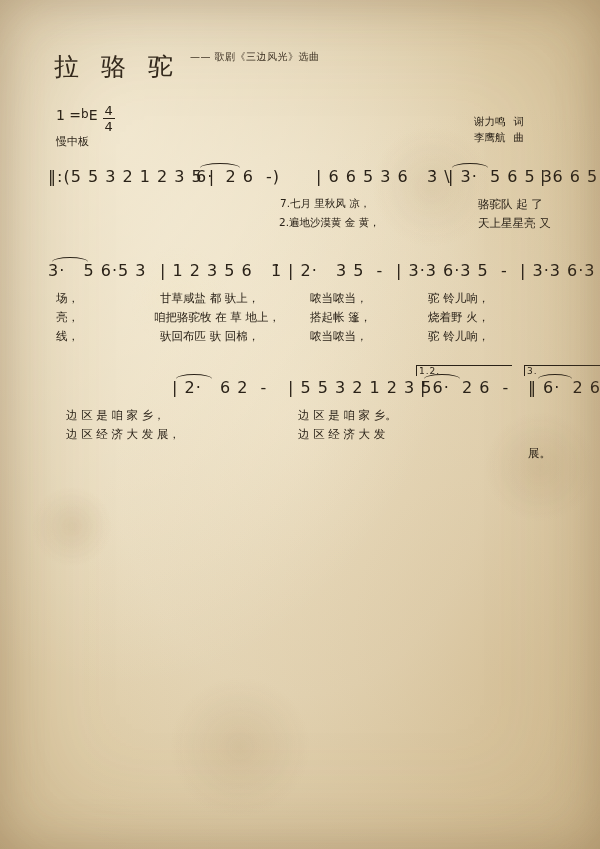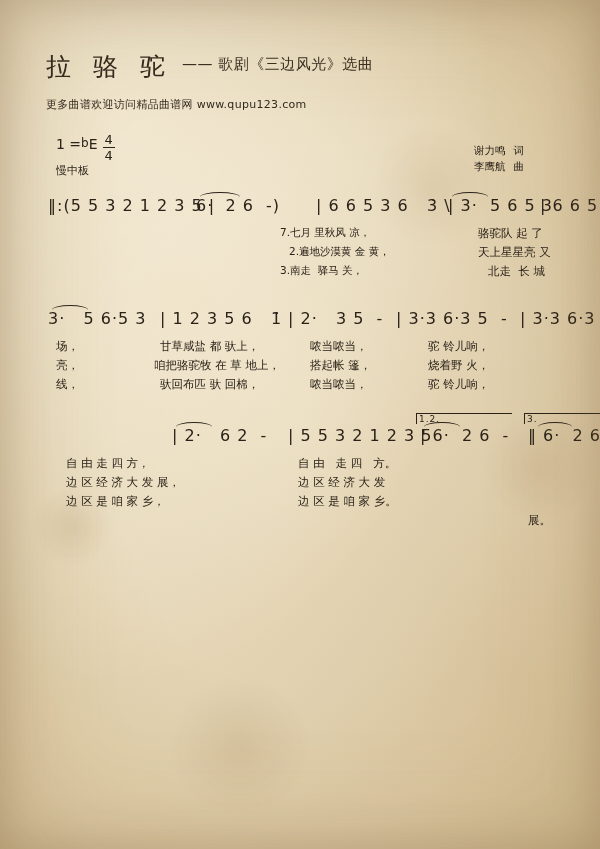--- a/index.html
+++ b/index.html
@@ -49,33 +49,33 @@
     position: absolute;
     inset: 0;
     padding: 40px 34px 0 38px;
     box-sizing: border-box;
     color: #2a2218;
   }
 
   
   .title-row {
     display: flex;
-    align-items: center;
-    margin: 10px 0 0 8px;
+    align-items: flex-start;
+    margin: 10px 0 0 16px;
   }
   .song-title {
     font-family: "DejaVu Sans", sans-serif;
     font-size: 25px;
     letter-spacing: 7px;
     color: #32281c;
     font-weight: 500;
   }
   .subtitle {
     font-family: "DejaVu Sans", sans-serif;
-    font-size: 15px;
+    font-size: 10px;
     color: #3a2f22;
     margin-left: 10px;
     padding-bottom: 4px;
     letter-spacing: 0.5px;
   }
   .site-line {
     font-family: "DejaVu Sans", sans-serif;
     font-size: 11px;
     color: #332a1e;
     margin: 14px 0 0 8px;
@@ -182,21 +182,20 @@
 </head>
 <body>
 
 <div id="page">
   <div class="sheet">
 
     <div class="title-row">
       <div class="song-title">拉 骆 驼</div>
       <div class="subtitle">—— 歌剧《三边风光》选曲</div>
     </div>
-    <div class="site-line">更多曲谱欢迎访问精品曲谱网 www.qupu123.com</div>
 
     <div class="meta">
       <div class="keysig">
         <span>1 =</span>
         <span class="flat">b</span>
         <span>E</span>
         <span class="meter">
           <span class="num">4</span>
           <span class="den">4</span>
         </span>
@@ -220,26 +219,22 @@
         <span class="n" style="left:400px">| 3·  5 6 5 3</span>
         <span class="n" style="left:492px">| 6 6 5 3 6   3̇ \</span>
         <span class="slur" style="left:152px; top:-4px; width:40px;"></span>
         <span class="slur" style="left:404px; top:-4px; width:36px;"></span>
       </div>
       <div class="lyric-line">
         <span class="seg verse-no" style="left:232px">7.七月 里秋风 凉，</span>
         <span class="seg" style="left:430px">骆驼队 起 了</span>
       </div>
       <div class="lyric-line">
-        <span class="seg verse-no" style="left:241px">2.遍地沙漠黄 金 黄，</span>
+        <span class="seg verse-no" style="left:231px">2.遍地沙漠黄 金 黄，</span>
         <span class="seg" style="left:430px">天上星星亮 又</span>
-      </div>
-      <div class="lyric-line">
-        <span class="seg verse-no" style="left:232px">3.南走  驿马 关，</span>
-        <span class="seg" style="left:440px">北走  长 城</span>
       </div>
     </div>
 
     <div class="system" style="margin-top:26px;">
       <div class="sys-notes">
         <span class="n" style="left:0px">3·   5 6·5 3</span>
         <span class="n" style="left:112px">| 1 2 3 5 6   1̇</span>
         <span class="n" style="left:240px">| 2·   3 5  -</span>
         <span class="n" style="left:348px">| 3·3 6·3 5  -</span>
         <span class="n" style="left:472px">| 3·3 6·3 5  -</span>
@@ -271,30 +266,26 @@
         <span class="ending" style="left:476px; top:-13px; width:76px;">3.</span>
         <span class="n" style="left:124px">| 2·   6 2  -</span>
         <span class="n" style="left:240px">| 5 5 3 2 1 2 3 5</span>
         <span class="n" style="left:372px">| 6·  2 6  -</span>
         <span class="n" style="left:480px">‖ 6·  2 6  -‖</span>
         <span class="slur" style="left:128px; top:-4px; width:36px;"></span>
         <span class="slur" style="left:376px; top:-4px; width:36px;"></span>
         <span class="slur" style="left:490px; top:-4px; width:34px;"></span>
       </div>
       <div class="lyric-line">
-        <span class="seg" style="left:18px">自 由 走 四 方，</span>
-        <span class="seg" style="left:250px">自 由   走 四   方。</span>
+        <span class="seg" style="left:18px">边 区 是 咱 家 乡，</span>
+        <span class="seg" style="left:250px">边 区 是 咱 家 乡。</span>
       </div>
       <div class="lyric-line">
         <span class="seg" style="left:18px">边 区 经 济 大 发 展，</span>
         <span class="seg" style="left:250px">边 区 经 济 大 发</span>
       </div>
       <div class="lyric-line">
-        <span class="seg" style="left:18px">边 区 是 咱 家 乡，</span>
-        <span class="seg" style="left:250px">边 区 是 咱 家 乡。</span>
-      </div>
-      <div class="lyric-line">
         <span class="seg" style="left:480px">展。</span>
       </div>
     </div>
 
   </div>
 </div>
 
 </body></html>

